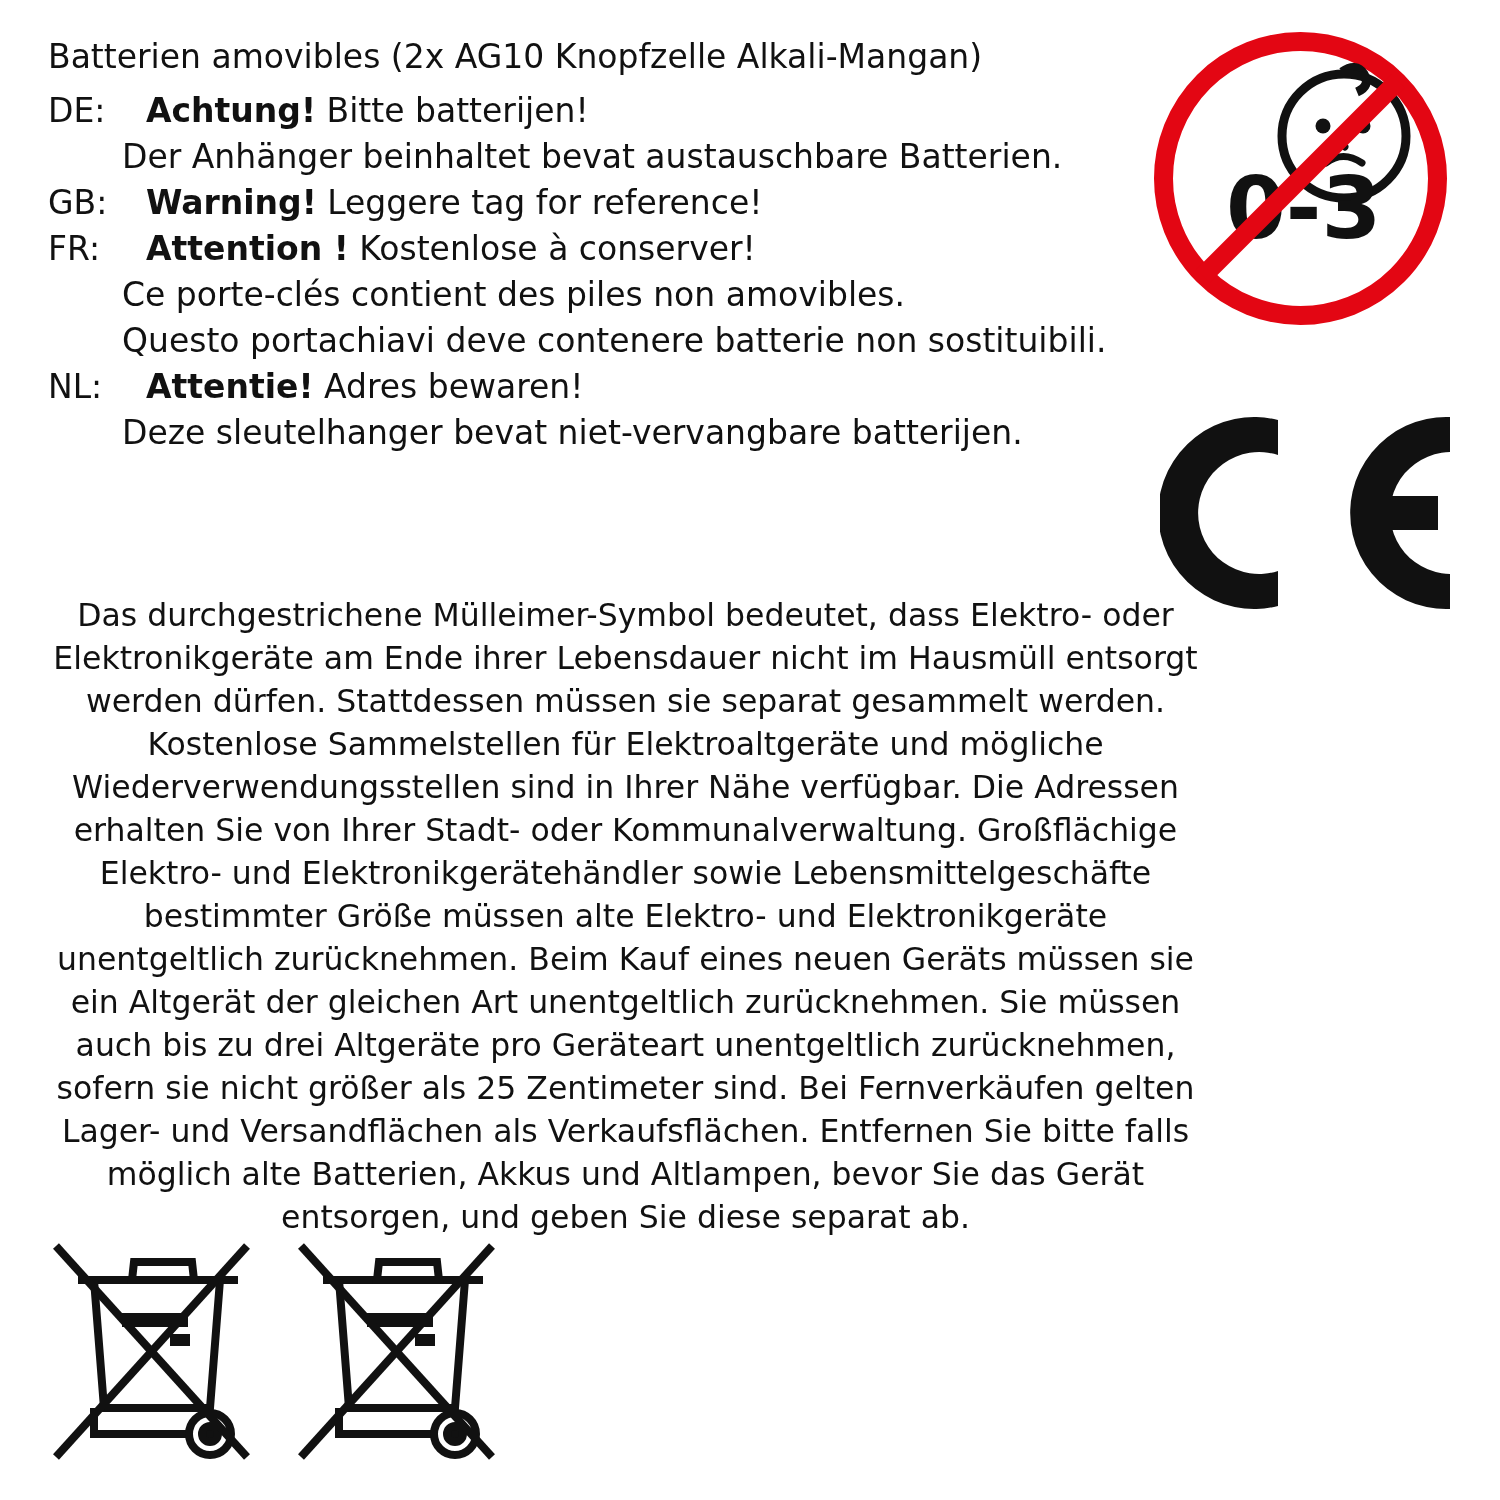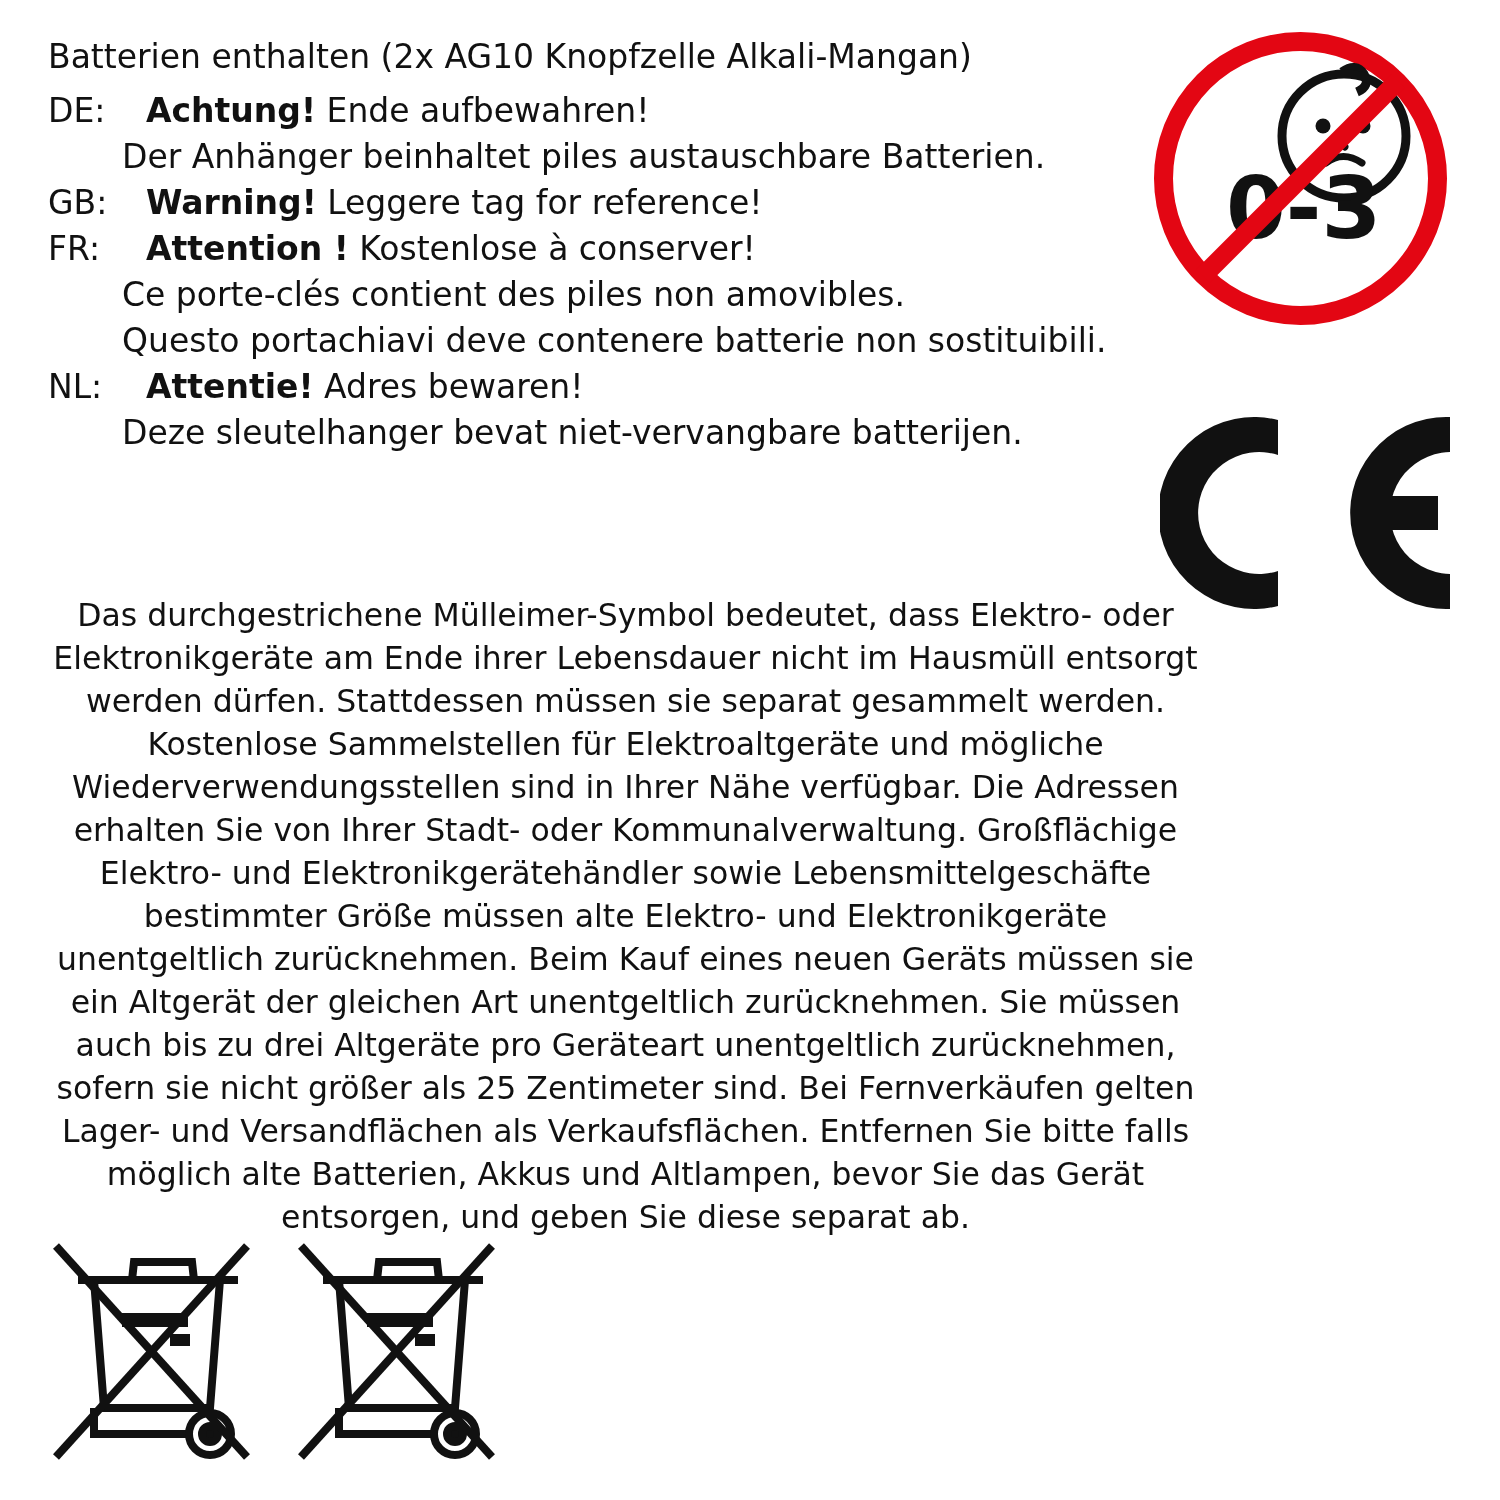--- a/index.html
+++ b/index.html
@@ -104,28 +104,28 @@
   .bin-1 { left: 0px; }
   .bin-2 { left: 245px; }
 
   svg { display: block; }
 </style>
 </head>
 <body>
 
 <div class="page">
 
-  <div class="intro">Batterien enthalten (2x AG10 Knopfzelle Alkali-Mangan)</div>
+  <div class="intro">Batterien amovibles (2x AG10 Knopfzelle Alkali-Mangan)</div>
 
   <div class="lang-list">
 
     <div class="lang-row">
-      <span class="lang-code">DE:</span><span class="lang-strong">Achtung!</span> <span>Ende aufbewahren!</span>
-    </div>
-    <div class="lang-sub">Der Anhänger beinhaltet piles austauschbare Batterien.</div>
+      <span class="lang-code">DE:</span><span class="lang-strong">Achtung!</span> <span>Bitte batterijen!</span>
+    </div>
+    <div class="lang-sub">Der Anhänger beinhaltet bevat austauschbare Batterien.</div>
 
     <div class="lang-row">
       <span class="lang-code">GB:</span><span class="lang-strong">Warning!</span> <span>Leggere tag for reference!</span>
     </div>
 
     <div class="lang-row">
       <span class="lang-code">FR:</span><span class="lang-strong">Attention !</span> <span>Kostenlose à conserver!</span>
     </div>
     <div class="lang-sub">Ce porte-clés contient des piles non amovibles.</div>
 

